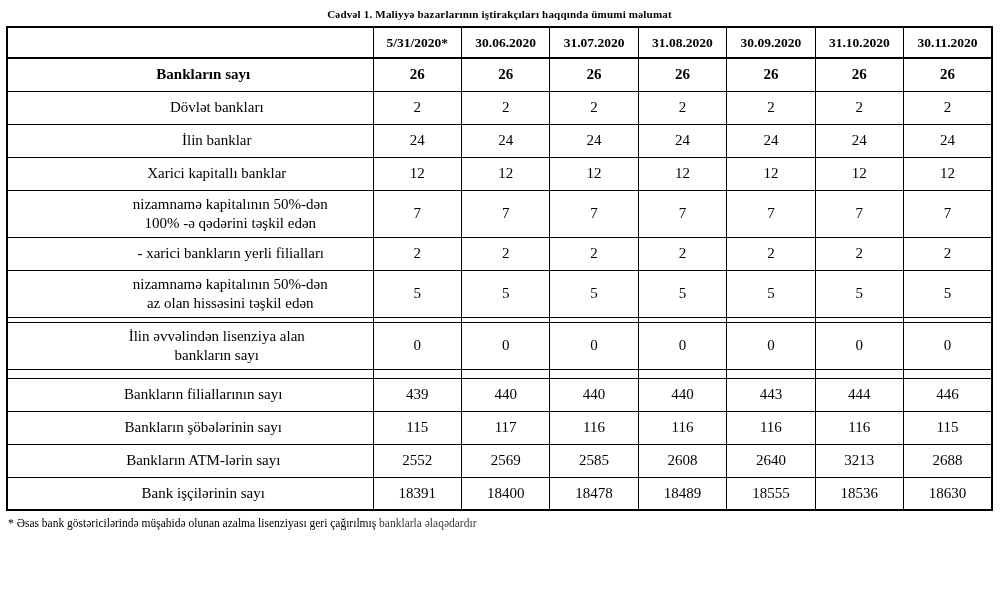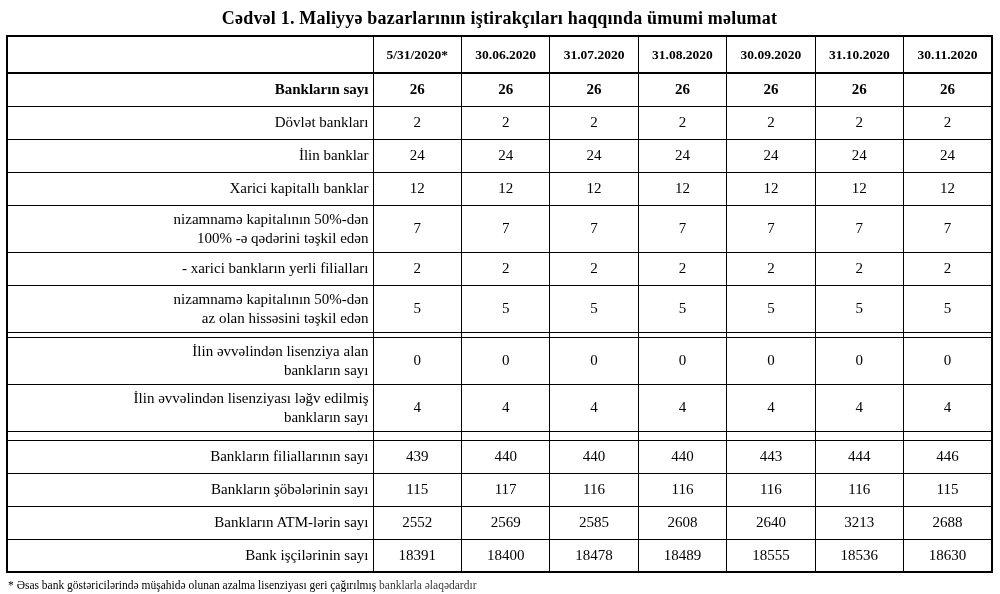--- a/index.html
+++ b/index.html
@@ -9,47 +9,47 @@
     color: #000000;
     font-family: "Liberation Serif", "DejaVu Serif", serif;
   }
   .page {
     width: 1000px;
     height: 594px;
     padding: 6px 7px 0 6px;
     overflow: hidden;
   }
   .title {
-    font-size: 18px;
+    font-size: 11px;
     font-weight: bold;
     text-align: center;
     letter-spacing: 0.2px;
     margin: 2px 0 6px 0;
   }
   table.main-table {
     width: 987px;
     border-collapse: collapse;
     table-layout: fixed;
     border: 2px solid #000;
   }
   th, td {
     border: 1px solid #000;
     vertical-align: middle;
   }
   thead th {
-    height: 37px;
+    height: 31px;
     font-size: 13.5px;
     font-weight: bold;
     text-align: center;
     border-bottom-width: 2px;
   }
   th.label-col { width: 366px; }
   tbody td { height: 33px; font-size: 15px; line-height: 19px; }
   td.label {
-    text-align: right;
+    text-align: center;
     white-space: pre-line;
     padding-top: 4px;
     padding-bottom: 4px;
     padding-right: 4px;
   }
   td.value { text-align: center; }
   tr.bold td { font-weight: bold; }
   .indent-0 { padding-left: 30px; }
   .indent-1 { padding-left: 57px; margin-top: 24px; }
   .indent-2 { padding-left: 85px; }
@@ -175,31 +175,20 @@
           <td class="label indent-1">İlin əvvəlindən lisenziya alan
 bankların sayı</td>
           <td class="value">0</td>
           <td class="value">0</td>
           <td class="value">0</td>
           <td class="value">0</td>
           <td class="value">0</td>
           <td class="value">0</td>
           <td class="value">0</td>
         </tr>
-        <tr>
-          <td class="label indent-1">İlin əvvəlindən lisenziyası ləğv edilmiş
-bankların sayı</td>
-          <td class="value">4</td>
-          <td class="value">4</td>
-          <td class="value">4</td>
-          <td class="value">4</td>
-          <td class="value">4</td>
-          <td class="value">4</td>
-          <td class="value">4</td>
-        </tr>
         <tr class="spacer spacer-2">
           <td></td>
           <td></td>
           <td></td>
           <td></td>
           <td></td>
           <td></td>
           <td></td>
           <td></td>
         </tr>

